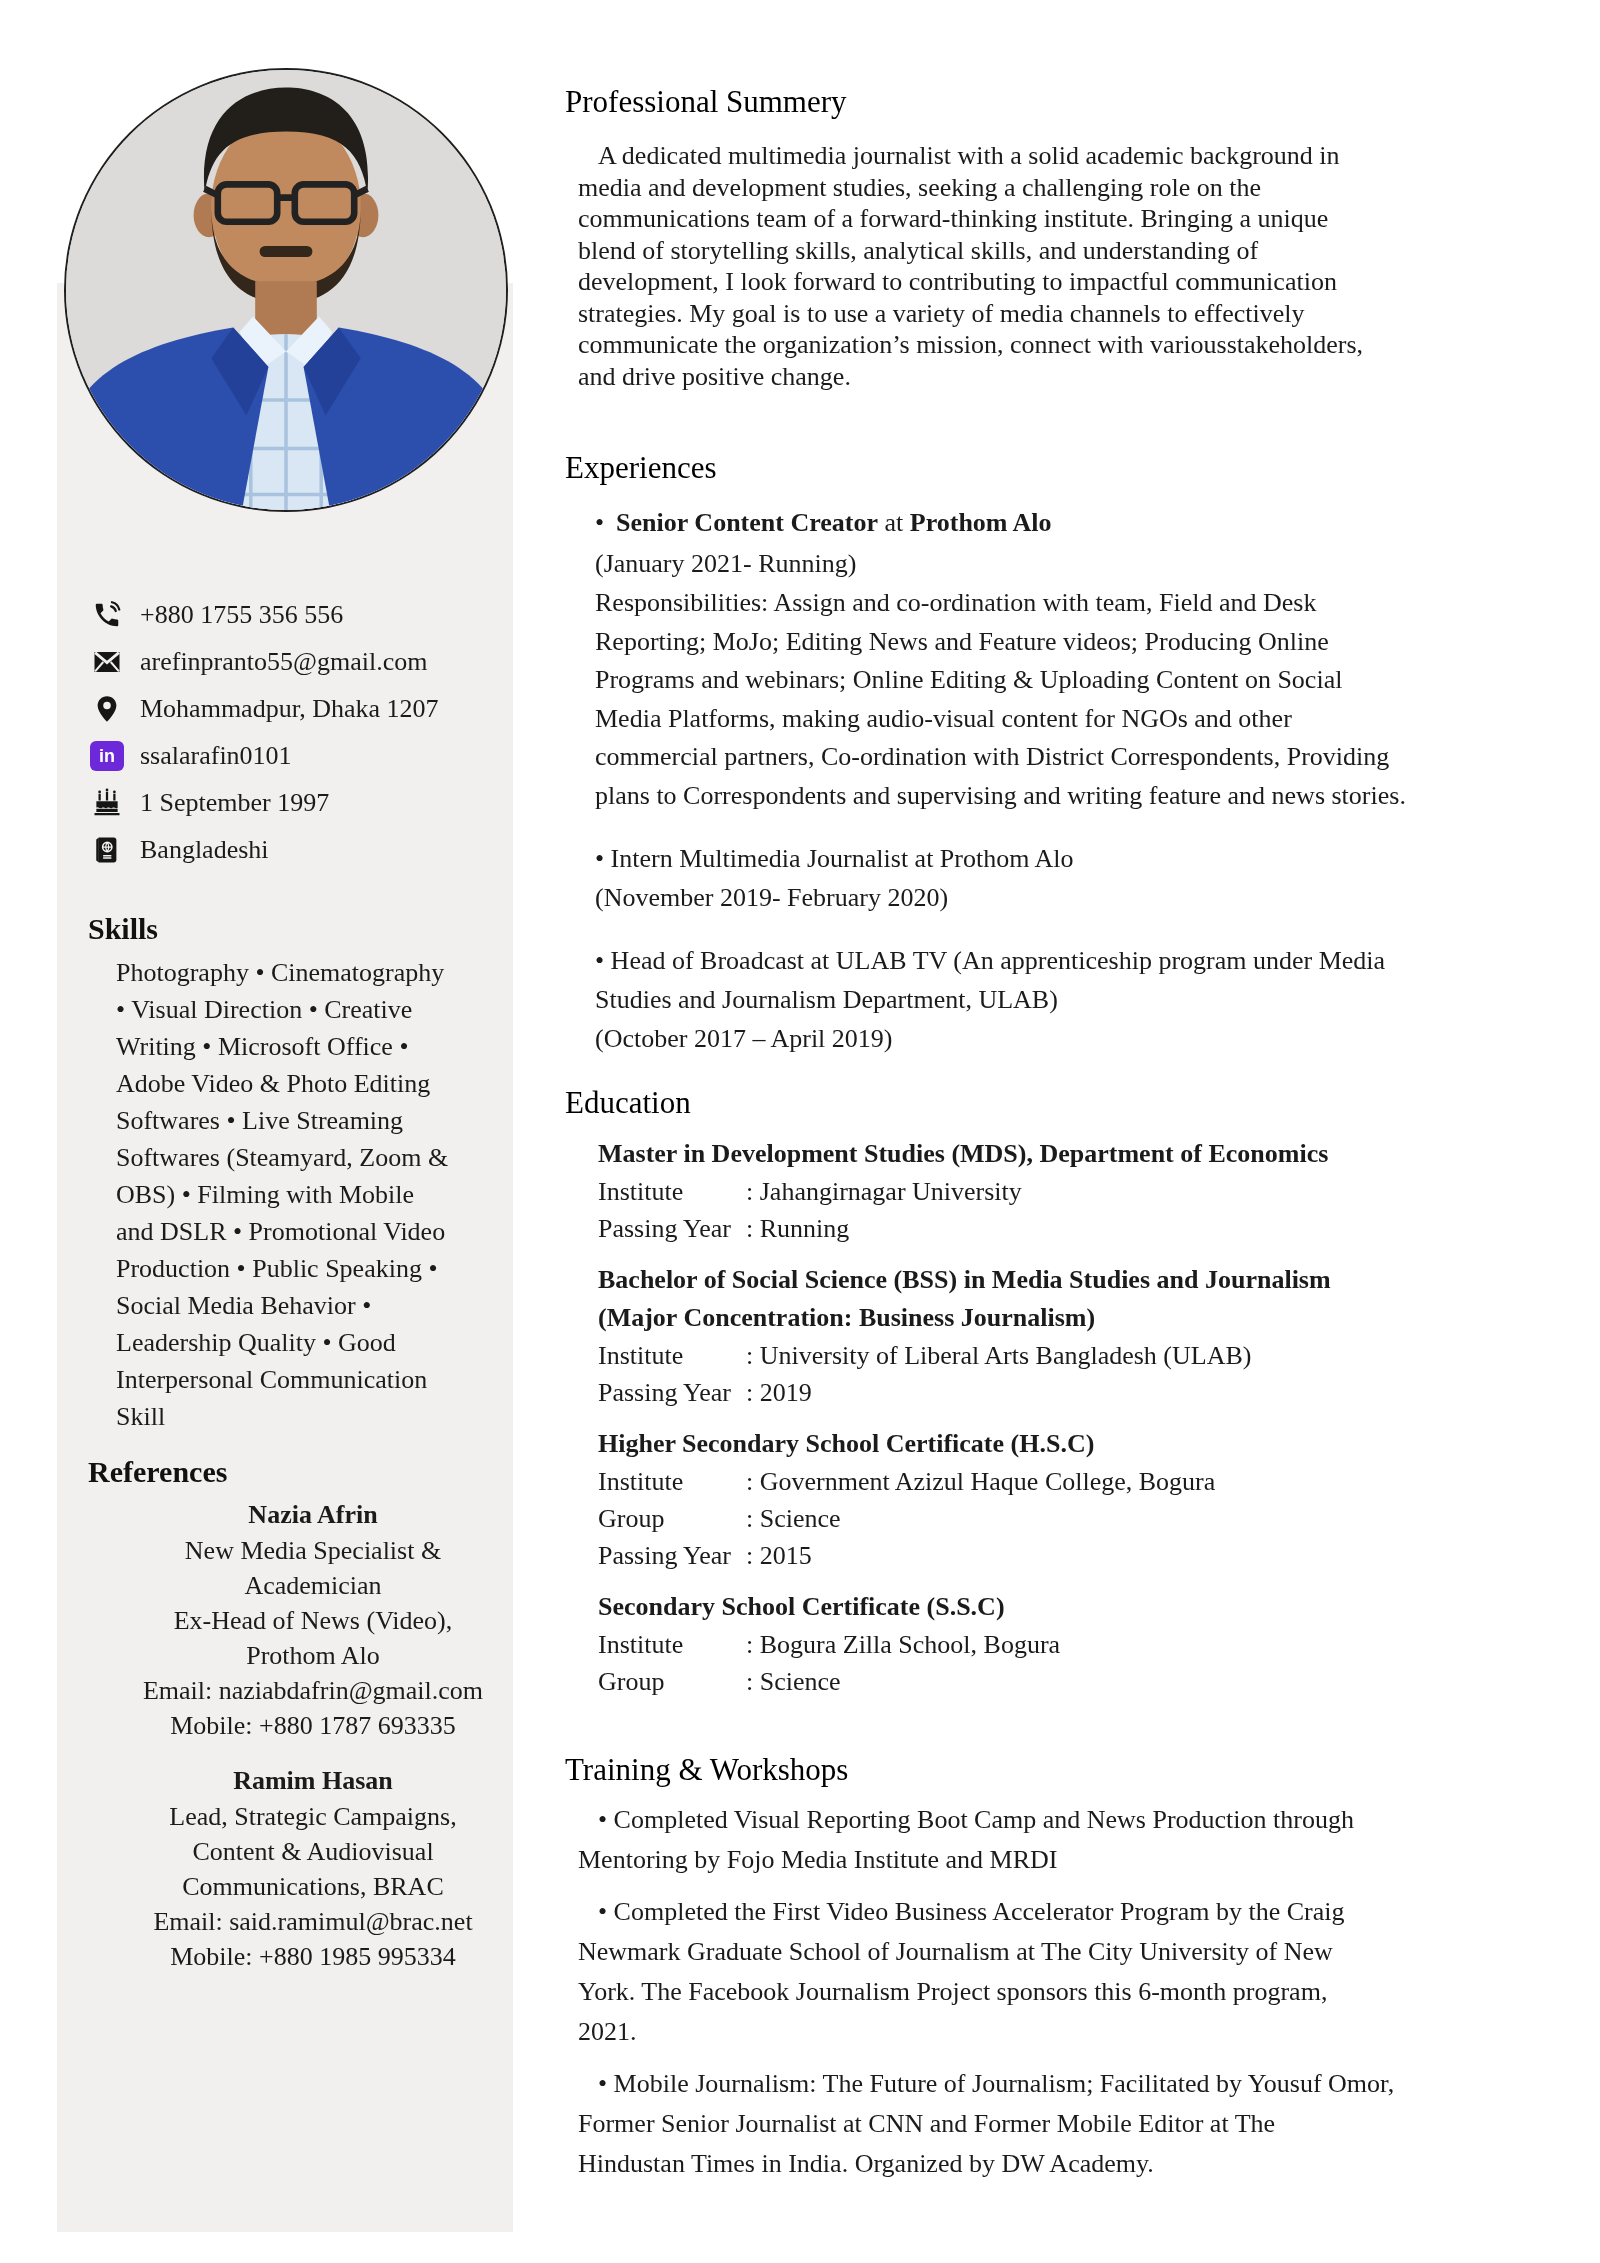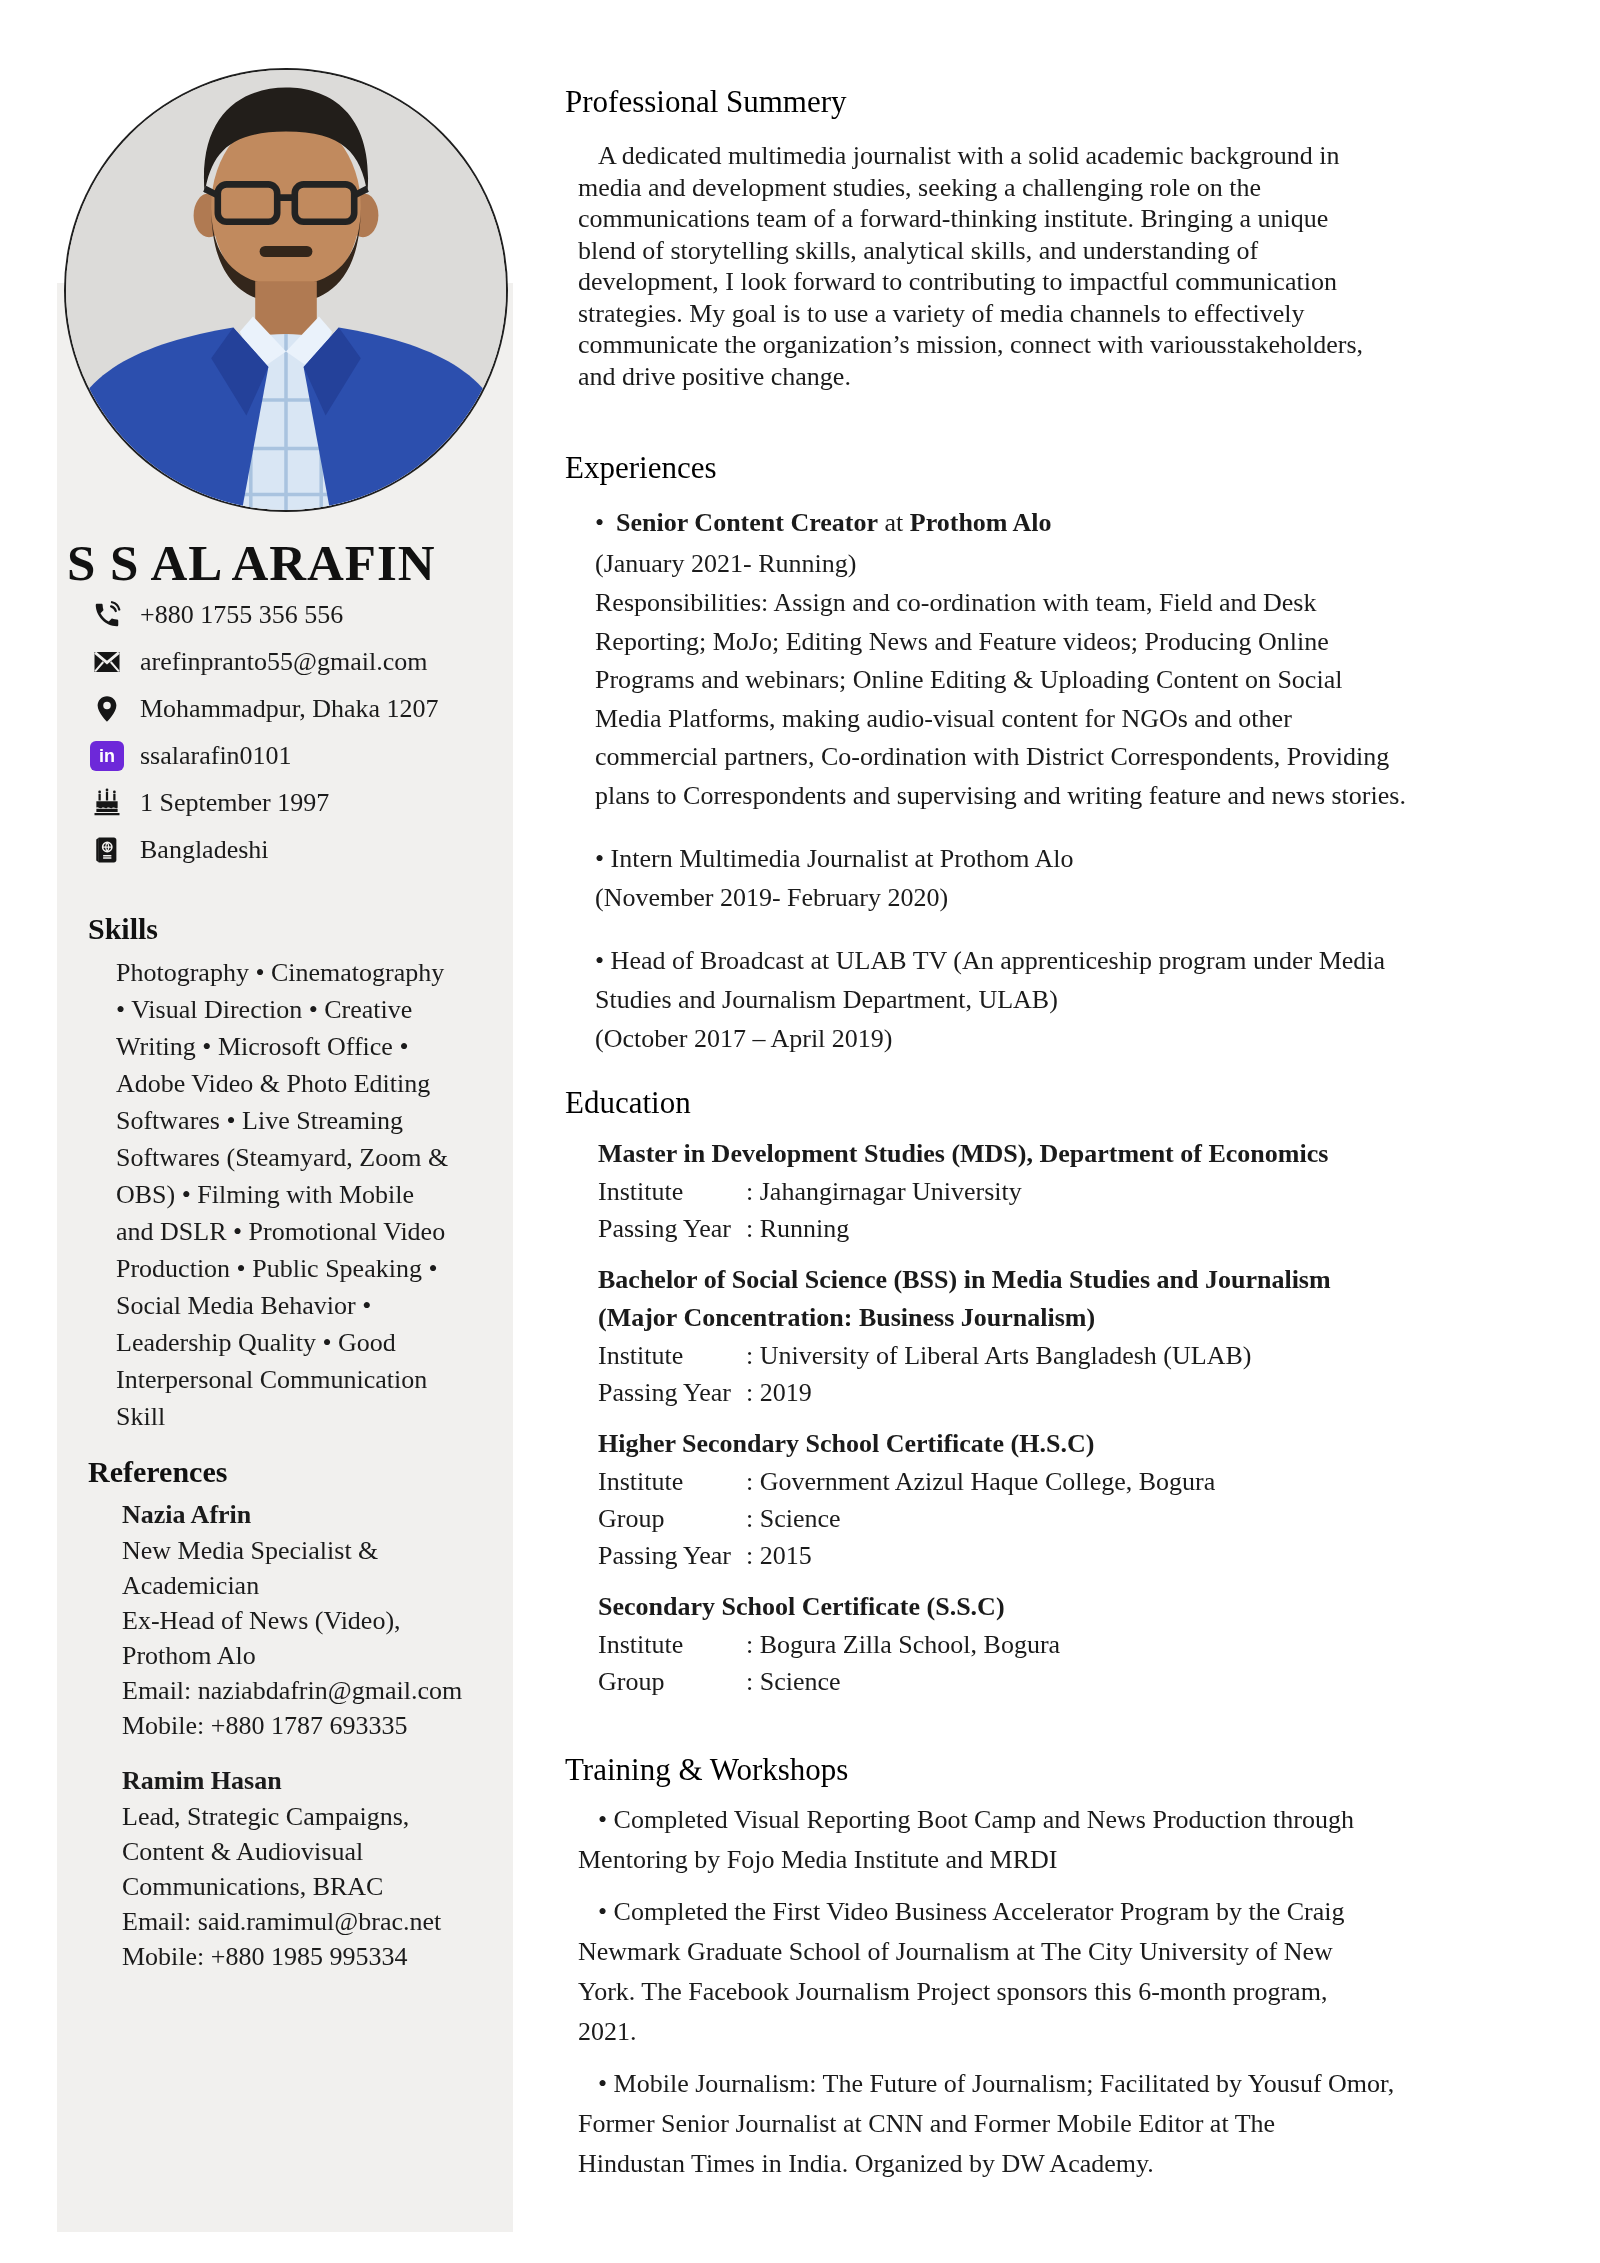--- a/index.html
+++ b/index.html
@@ -25,21 +25,21 @@
   .ctext{font-size:26px;}
 
   .sidebar-flow{position:absolute;left:88px;top:912px;width:416px;}
   .side-h{margin:0 0 6px 0;font-size:30px;font-weight:700;color:#111;}
   .pre{white-space:pre-line;}
   .skills-text{margin:8px 0 20px 28px;font-size:26px;line-height:37px;}
   .lang-item{margin-left:34px;font-size:26px;line-height:37px;}
   .lang-level{margin-left:46px;}
   .lang-block{margin-bottom:10px;}
   .refs{margin-top:14px;}
-  .ref-block{margin:8px 0 20px 34px;}
+  .ref-block{margin:8px 0 20px 34px;text-align:center;}
   .ref-name{font-weight:700;font-size:26px;line-height:36px;}
   .ref-details{font-size:26px;line-height:35px;}
 
   
   .sec{position:absolute;left:565px;width:985px;}
   .sec-summary{top:84px;}
   .sec-exp{top:450px;}
   .sec-edu{top:1085px;}
   .sec-training{top:1752px;}
   .main-h{margin:0;font-size:31px;font-weight:400;color:#000;}
@@ -84,21 +84,20 @@
       <path d="M84 122 V200 M100 120 V200 M116 122 V200 M68 150 h64 M68 172 h64 M68 193 h64" stroke="#a9c3df" stroke-width="1.6" fill="none"></path>
       <path d="M85 112 l15 16 -13 9 -8 -18 z" fill="#eaf2fb"></path>
       <path d="M115 112 l-15 16 13 9 8 -18 z" fill="#eaf2fb"></path>
       <path d="M0 200 V168 C4 138 34 124 76 117 l16 18 -12 65 z" fill="#2c4fae"></path>
       <path d="M200 200 V168 C196 138 166 124 124 117 l-16 18 12 65 z" fill="#2c4fae"></path>
       <path d="M76 117 l16 18 -10 22 -16 -26 z" fill="#24419a"></path>
       <path d="M124 117 l-16 18 10 22 16 -26 z" fill="#24419a"></path>
     </svg>
   </div>
 
-  <h1 class="name">S S AL ARAFIN</h1>
 
   <ul class="contacts">
     <li class="contact-row">
       <span class="cicon">
         <svg viewBox="0 0 24 24">
             <path d="M6.8 10.6c1.5 2.9 3.7 5.1 6.6 6.6l2-2c.3-.3.7-.4 1.1-.3 1.2.4 2.4.6 3.5.6.6 0 1 .5 1 1v3.4c0 .6-.4 1-1 1C11 21 3 13 3 4c0-.6.5-1 1-1h3.5c.6 0 1 .4 1 1 0 1.2.2 2.4.6 3.5.1.4 0 .8-.3 1.1l-2 2z"></path>
             <path d="M15.3 5.1c1.8.5 3.2 1.9 3.7 3.7" fill="none" stroke="#161616" stroke-width="1.8" stroke-linecap="round"></path>
             <path d="M16 1.8c2.9.7 5.1 2.9 5.8 5.8" fill="none" stroke="#161616" stroke-width="1.8" stroke-linecap="round"></path>
           </svg>
       </span>

